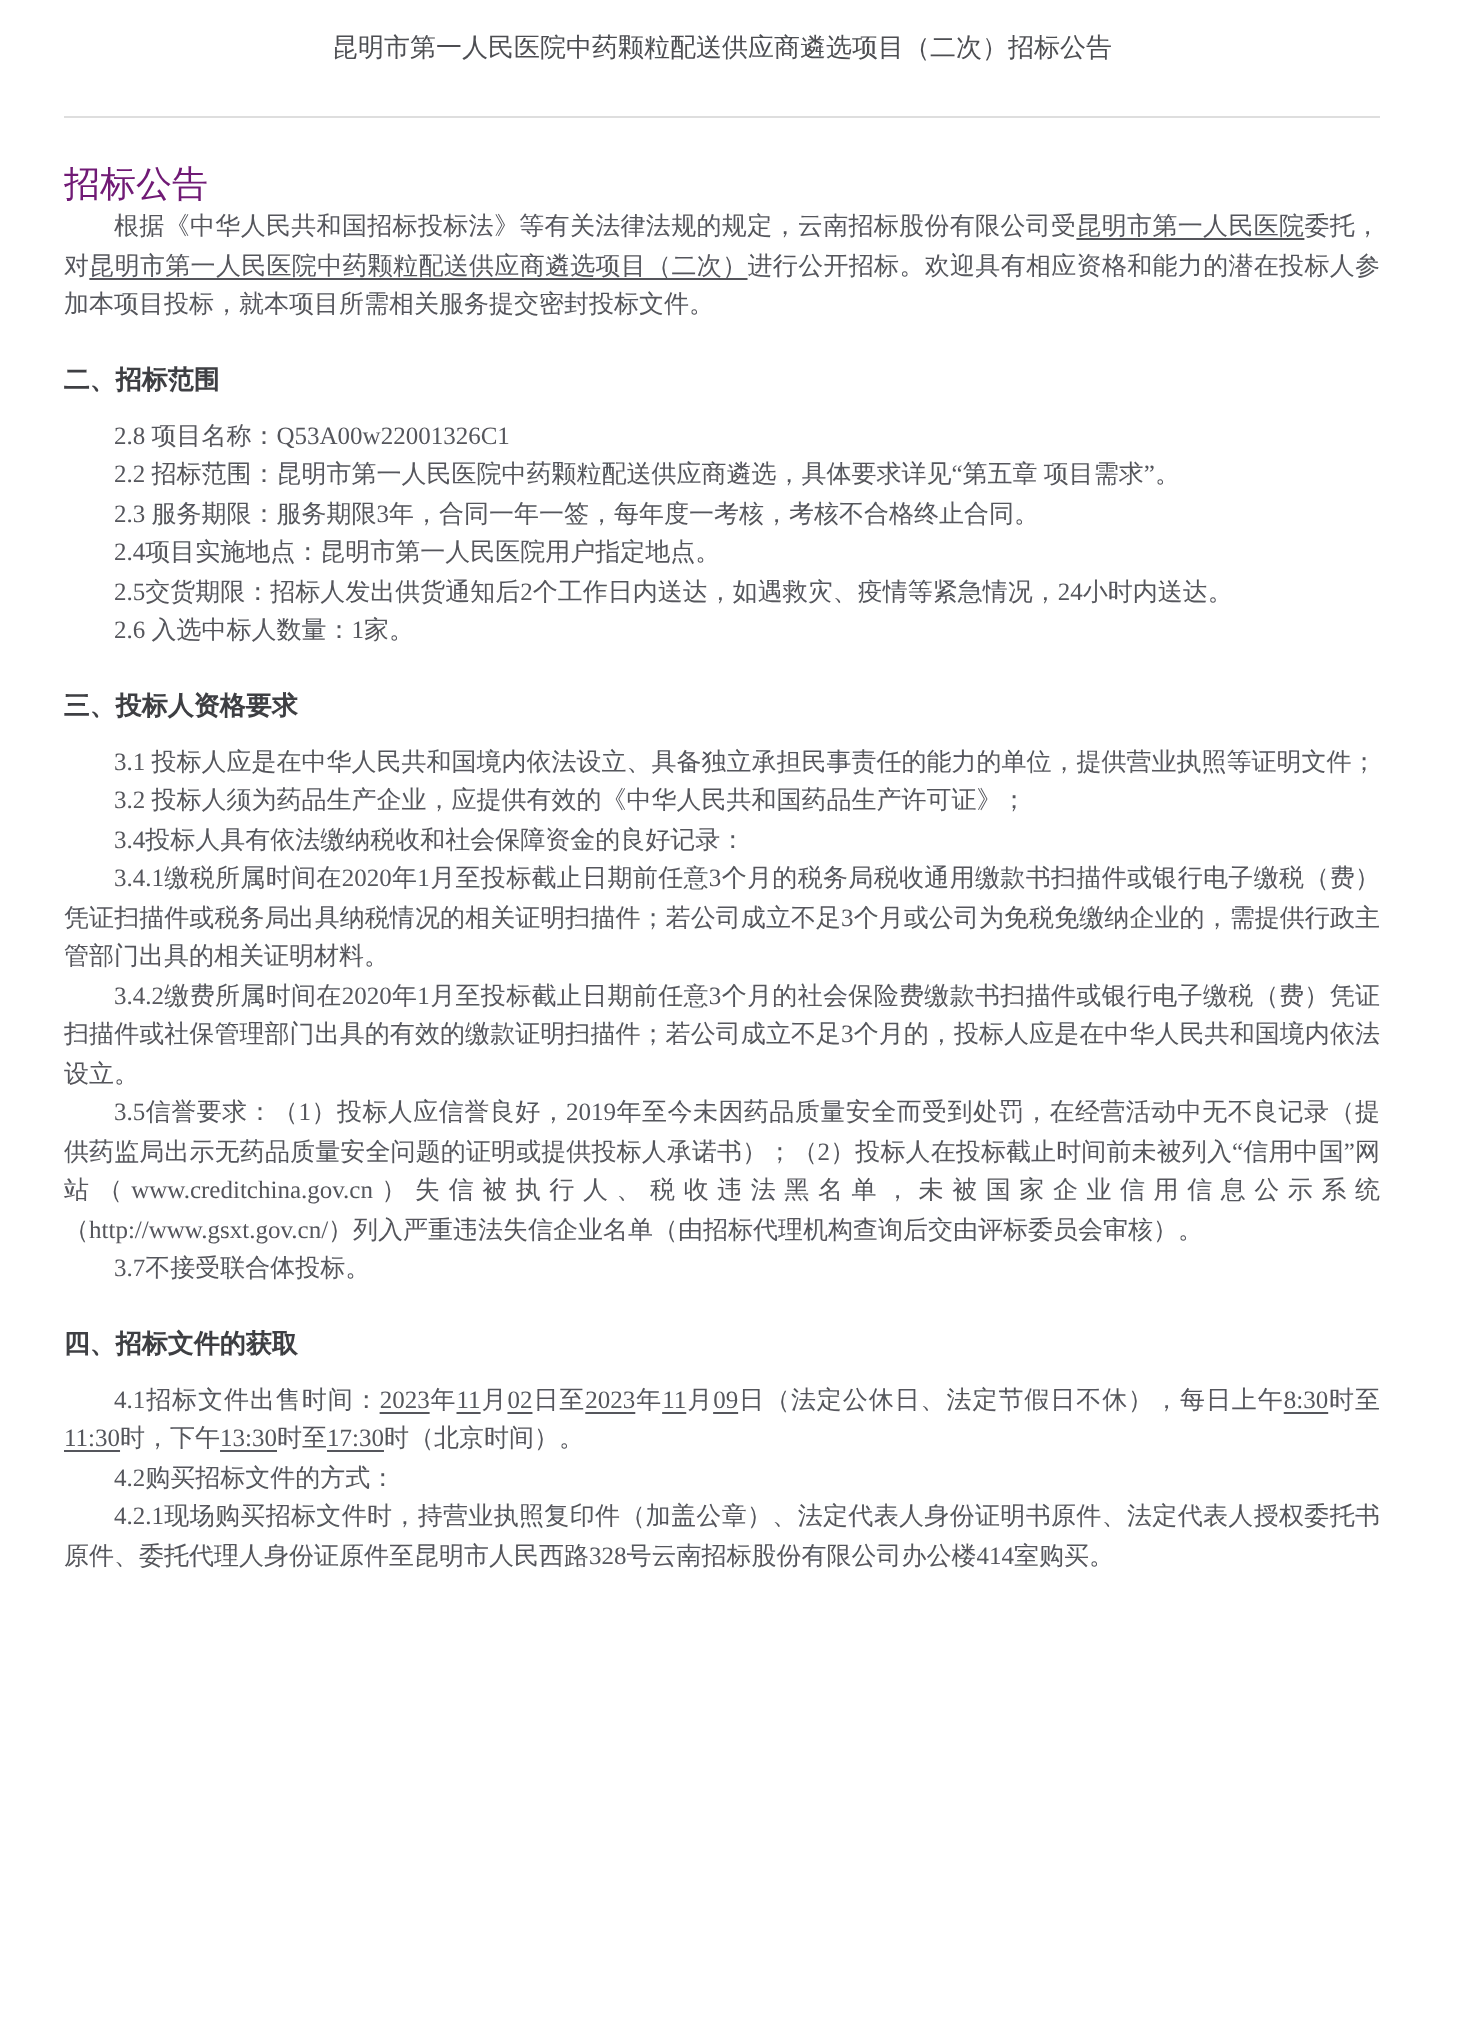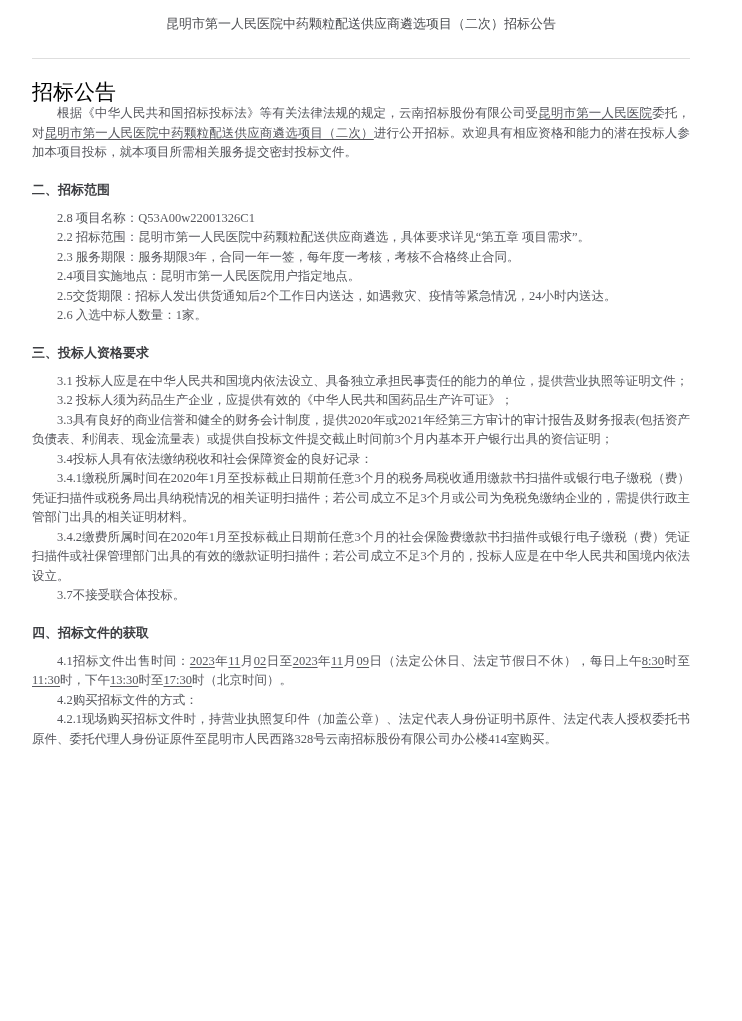--- a/index.html
+++ b/index.html
@@ -26,23 +26,23 @@
     line-height: 17px;
   }
   .divider {
     border: none;
     border-top: 1px solid #dedede;
     margin: 26px 0 0 0;
     height: 0;
   }
   .page-heading {
     margin: 22px 0 0 0;
-    font-size: 21px;
+    font-size: 18px;
     font-weight: 500;
-    color: #000000;
+    color: #701a75;
     line-height: 23px;
   }
   .sec-heading {
     margin: 18px 0 10px 0;
     font-size: 13px;
     font-weight: 700;
     color: #3e3f43;
     line-height: 18px;
   }
   #sections .sec-heading:first-child {
@@ -73,23 +73,23 @@
       <h2 class="sec-heading">二、招标范围</h2>
       <p class="para"><span>2.8 项目名称：Q53A00w22001326C1</span></p>
       <p class="para"><span>2.2 招标范围：昆明市第一人民医院中药颗粒配送供应商遴选，具体要求详见“第五章 项目需求”。</span></p>
       <p class="para"><span>2.3 服务期限：服务期限3年，合同一年一签，每年度一考核，考核不合格终止合同。</span></p>
       <p class="para"><span>2.4项目实施地点：昆明市第一人民医院用户指定地点。</span></p>
       <p class="para"><span>2.5交货期限：招标人发出供货通知后2个工作日内送达，如遇救灾、疫情等紧急情况，24小时内送达。</span></p>
       <p class="para"><span>2.6 入选中标人数量：1家。</span></p>
       <h2 class="sec-heading">三、投标人资格要求</h2>
       <p class="para"><span>3.1 投标人应是在中华人民共和国境内依法设立、具备独立承担民事责任的能力的单位，提供营业执照等证明文件；</span></p>
       <p class="para"><span>3.2 投标人须为药品生产企业，应提供有效的《中华人民共和国药品生产许可证》；</span></p>
-      <p class="para"><span>3.3具有良好的商业信誉和健全的财务会计制度，提供2020年或2021年经第三方审计的审计报告及财务报表(包括资产负债表、利润表、现金流量表）或提供自投标文件提交截止时间前3个月内基本开户银行出具的资信证明；</span></p>
       <p class="para"><span>3.4投标人具有依法缴纳税收和社会保障资金的良好记录：</span></p>
       <p class="para"><span>3.4.1缴税所属时间在2020年1月至投标截止日期前任意3个月的税务局税收通用缴款书扫描件或银行电子缴税（费）凭证扫描件或税务局出具纳税情况的相关证明扫描件；若公司成立不足3个月或公司为免税免缴纳企业的，需提供行政主管部门出具的相关证明材料。</span></p>
       <p class="para"><span>3.4.2缴费所属时间在2020年1月至投标截止日期前任意3个月的社会保险费缴款书扫描件或银行电子缴税（费）凭证扫描件或社保管理部门出具的有效的缴款证明扫描件；若公司成立不足3个月的，投标人应是在中华人民共和国境内依法设立。</span></p>
+      <p class="para"><span>3.5信誉要求：（1）投标人应信誉良好，2019年至今未因药品质量安全而受到处罚，在经营活动中无不良记录（提供药监局出示无药品质量安全问题的证明或提供投标人承诺书）；（2）投标人在投标截止时间前未被列入“信用中国”网站（www.creditchina.gov.cn）失信被执行人、税收违法黑名单，未被国家企业信用信息公示系统（http://www.gsxt.gov.cn/）列入严重违法失信企业名单（由招标代理机构查询后交由评标委员会审核）。</span></p>
       <p class="para"><span>3.7不接受联合体投标。</span></p>
       <h2 class="sec-heading">四、招标文件的获取</h2>
       <p class="para"><span>4.1招标文件出售时间：</span><span class="u">2023</span><span>年</span><span class="u">11</span><span>月</span><span class="u">02</span><span>日至</span><span class="u">2023</span><span>年</span><span class="u">11</span><span>月</span><span class="u">09</span><span>日（法定公休日、法定节假日不休），每日上午</span><span class="u">8:30</span><span>时至</span><span class="u">11:30</span><span>时，下午</span><span class="u">13:30</span><span>时至</span><span class="u">17:30</span><span>时（北京时间）。</span></p>
       <p class="para"><span>4.2购买招标文件的方式：</span></p>
       <p class="para"><span>4.2.1现场购买招标文件时，持营业执照复印件（加盖公章）、法定代表人身份证明书原件、法定代表人授权委托书原件、委托代理人身份证原件至昆明市人民西路328号云南招标股份有限公司办公楼414室购买。</span></p>
     </div>
 </div>
 
 </body></html>

